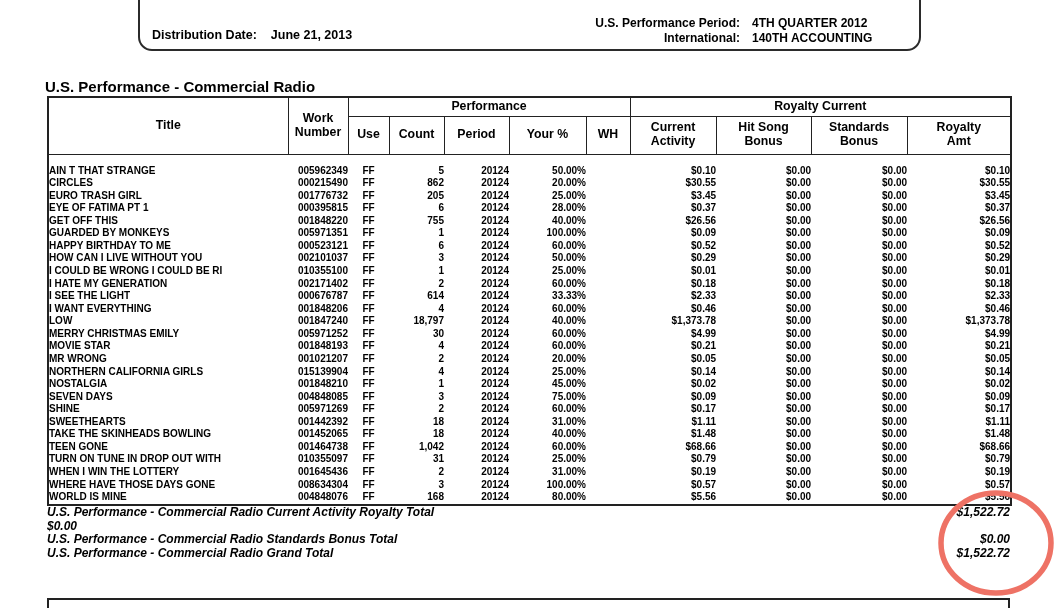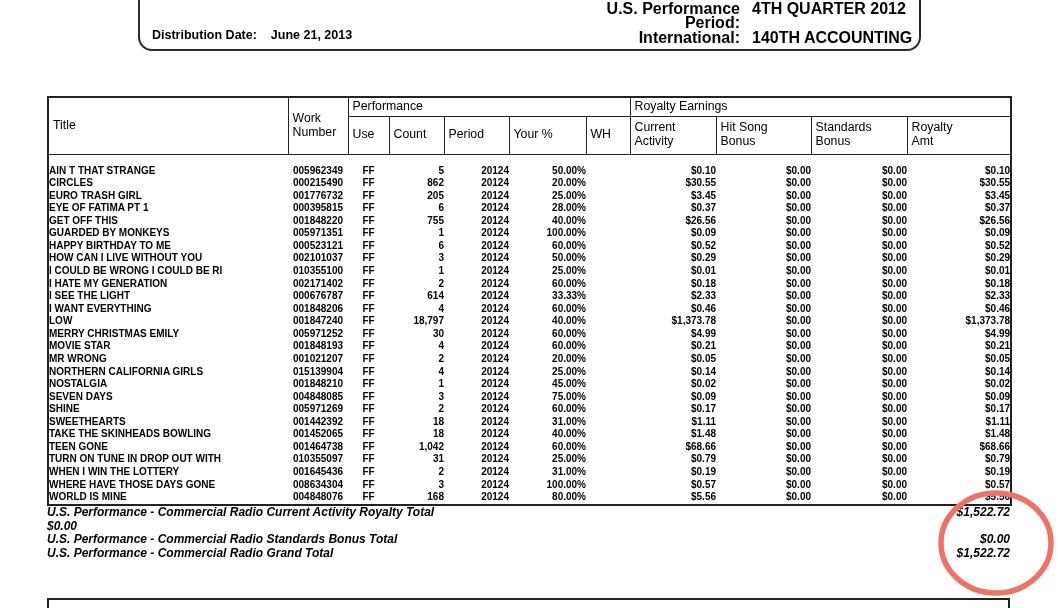--- a/index.html
+++ b/index.html
@@ -4,42 +4,42 @@
 <style>
   html,body{margin:0;padding:0;background:#fff;}
   .page{position:relative;width:1058px;height:608px;background:#ffffff;overflow:hidden;
         font-family:"Liberation Sans","DejaVu Sans",sans-serif;color:#000;}
 
   
   .headbox{position:absolute;left:138px;top:-16px;width:779px;height:63px;
            border:2px solid #2b2b2b;border-radius:14px;background:#fff;}
   .dist{position:absolute;left:12px;bottom:7px;font-size:12.5px;font-weight:bold;white-space:nowrap;}
   .dist .val{margin-left:14px;}
-  .periods{position:absolute;right:29px;bottom:4px;font-size:16px;font-weight:bold;}
+  .periods{position:absolute;right:29px;bottom:4px;font-size:12px;font-weight:bold;}
   .prow{display:flex;line-height:14.5px;}
   .plbl{width:168px;text-align:right;}
   .pval{width:138px;text-align:left;margin-left:12px;white-space:nowrap;}
 
   
   .sec{position:absolute;margin:0;font-size:15px;font-weight:bold;white-space:nowrap;}
   .t1{left:45px;top:78px;}
   .t2{left:45px;top:576px;margin-top:28px;}
 
   
   table.grid{position:absolute;left:47px;top:96px;width:963px;border-collapse:collapse;
              table-layout:fixed;border:2px solid #222;}
-  table.grid thead th{border:1px solid #222;font-weight:normal;font-size:12.3px;
-             text-align:left;vertical-align:middle;padding:1px 4px;line-height:1.12;}
+  table.grid thead th{border:1px solid #222;font-weight:bold;font-size:12.3px;
+             text-align:center;vertical-align:middle;padding:1px 4px;line-height:1.12;}
   table.grid thead tr.gr{height:19px;}
   table.grid thead tr.sub{height:38px;}
   .pre{white-space:pre-line;}
   table.grid tbody td{border:none;font-size:10px;font-weight:bold;height:12.56px;
              line-height:12.56px;padding:0;white-space:nowrap;overflow:visible;vertical-align:middle;}
   tbody .c0{text-align:left;padding-left:3px;}
-  tbody .c1{text-align:center;}
+  tbody .c1{text-align:right;}
   tbody .c2{text-align:center;}
   tbody .c3{text-align:right;padding-right:31px;}
   tbody .c4{text-align:right;}
   tbody .c5{text-align:right;padding-right:8px;}
   tbody .c7{text-align:right;padding-right:15px;}
   tbody .c8{text-align:right;padding-right:3px;}
   tbody .c9{text-align:right;padding-right:4px;}
   tbody .c10{text-align:right;padding-right:2px;}
   tbody tr{height:12.56px;}
 
@@ -71,20 +71,21 @@
         <span class="plbl">U.S. Performance Period:</span>
         <span class="pval">4TH QUARTER 2012</span>
       </div>
       <div class="prow">
         <span class="plbl">International:</span>
         <span class="pval">140TH ACCOUNTING</span>
       </div>
     </div>
   </div>
 
+  <h2 class="sec t1">U.S. Performance - Commercial Radio</h2>
 
   <table class="grid">
     <colgroup>
       <col style="width:240px">
         <col style="width:60px">
         <col style="width:41px">
       <col style="width:55px">
         <col style="width:65px">
         <col style="width:77px">
       <col style="width:44px">
@@ -92,21 +93,21 @@
         <col style="width:95px">
       <col style="width:96px">
         <col style="width:104px">
     </colgroup>
     <thead>
       <tr class="gr">
         <th rowspan="2">Title</th>
         <th rowspan="2" class="pre">Work
 Number</th>
         <th colspan="5">Performance</th>
-        <th colspan="4">Royalty Earnings</th>
+        <th colspan="4">Royalty Current</th>
       </tr>
       <tr class="sub">
         <th>Use</th>
         <th>Count</th>
         <th>Period</th>
         <th>Your %</th>
         <th>WH</th>
         <th class="pre">Current
 Activity</th>
         <th class="pre">Hit Song

